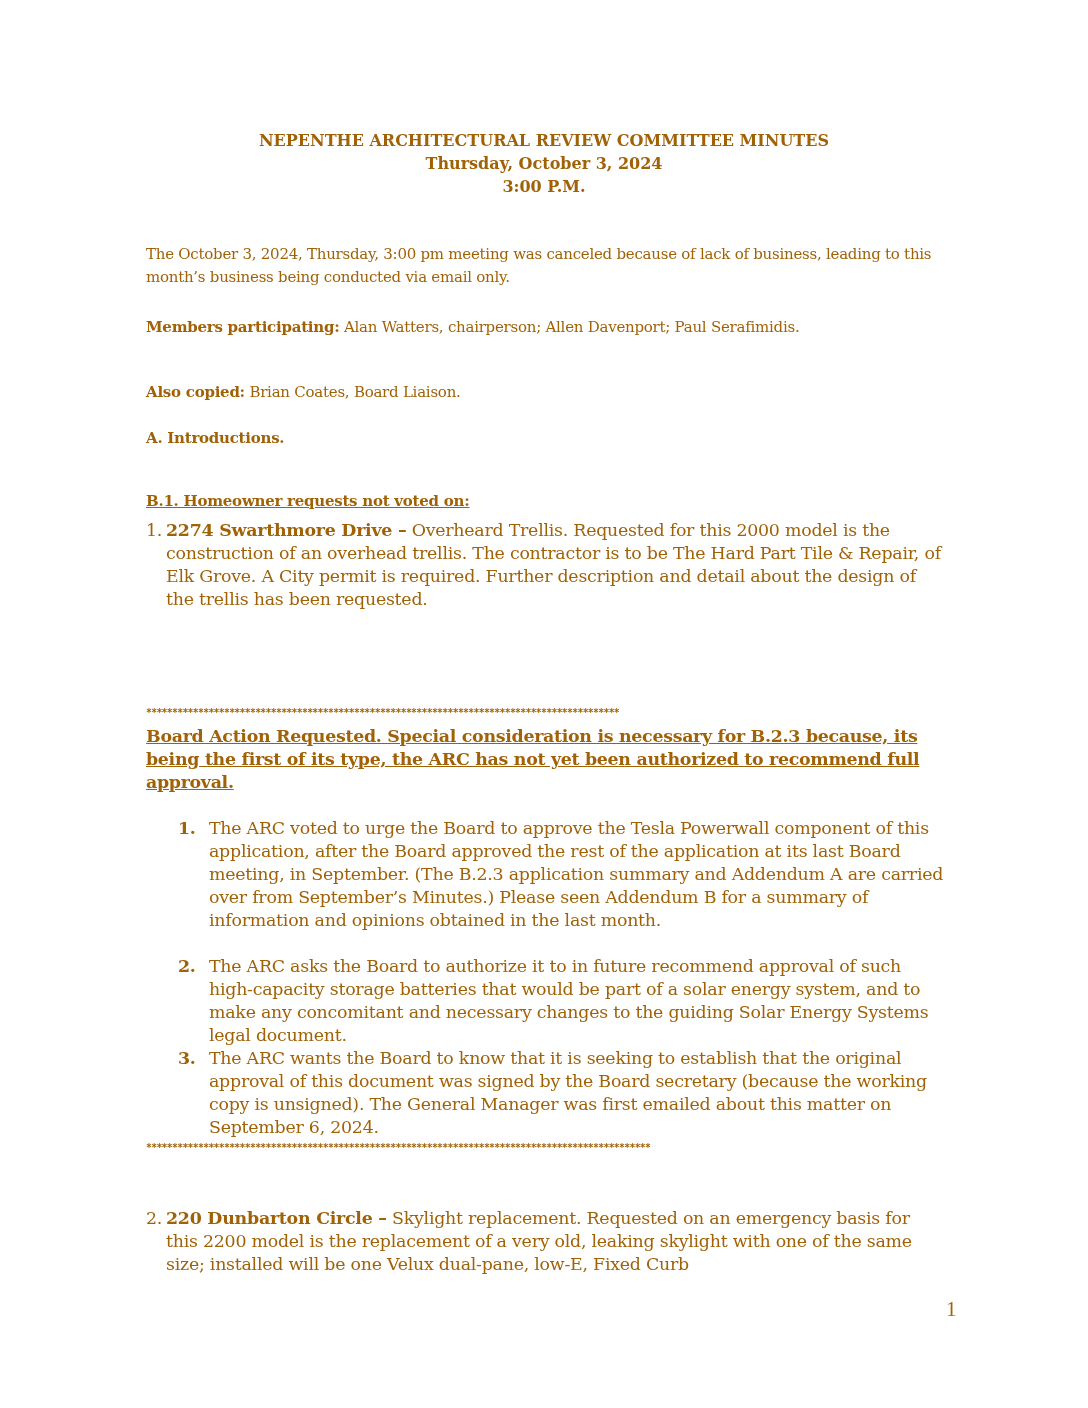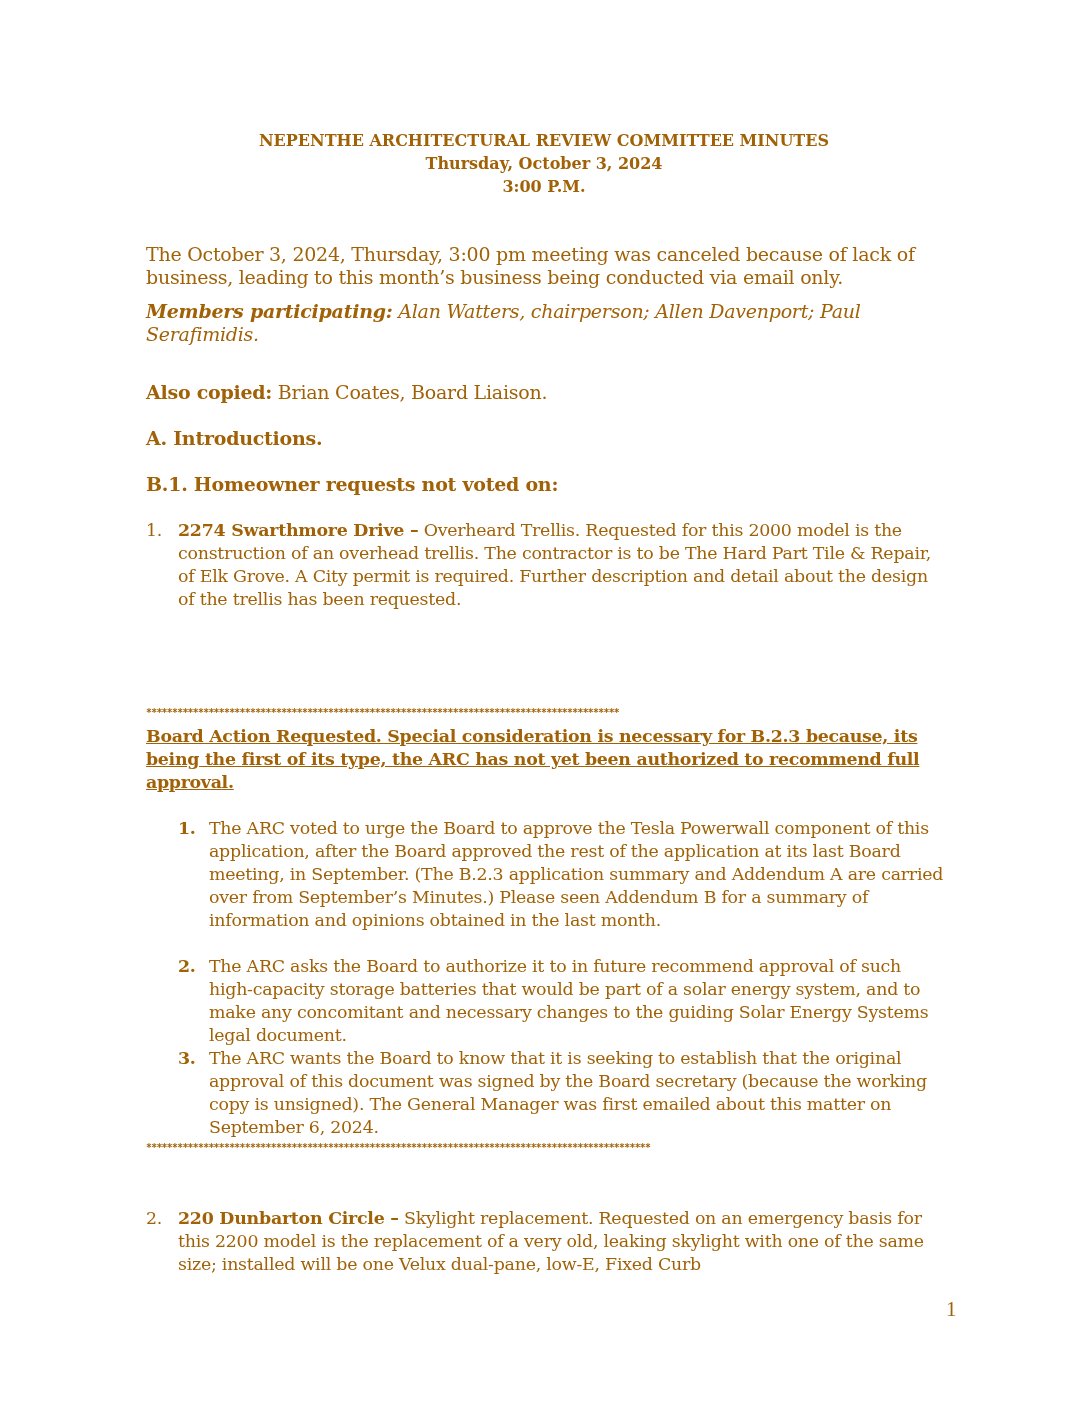--- a/index.html
+++ b/index.html
@@ -7,29 +7,29 @@
     .page {
       position: absolute; left: 0; top: 0; width: 1088px; height: 1408px;
       font-family: "DejaVu Serif", serif; color: #a16207;
     }
     .title-block {
       position: absolute; left: 0; top: 129px; width: 1088px; text-align: center;
       font-family: "DejaVu Serif", serif; font-weight: bold; font-size: 16px; line-height: 23px;
     }
     .para {
       position: absolute; left: 146px; width: 800px;
-      font-size: 19px; line-height: 23px; letter-spacing: -0.25px; margin: 0;
+      font-size: 15px; line-height: 23px; letter-spacing: -0.25px; margin: 0;
     }
     .para b { font-weight: bold; }
     .list-item {
       position: absolute; left: 146px; width: 800px;
       font-size: 17.4px; line-height: 23px; letter-spacing: -0.25px;
     }
     .list-item .num { position: absolute; left: 0; top: 0; }
-    .list-item .body { margin-left: 32px; }
+    .list-item .body { margin-left: 20px; }
     .sublist-item {
       position: absolute; left: 178px; width: 768px;
       font-size: 17.4px; line-height: 23px; letter-spacing: -0.25px;
     }
     .sublist-item .num { position: absolute; left: 0; top: 0; font-weight: bold; }
     .sublist-item .body { margin-left: 31px; }
     .stars {
       position: absolute; left: 146px; font-family: "DejaVu Sans Mono", monospace;
       font-size: 9.8px; font-weight: bold; letter-spacing: -0.7px; line-height: 12px; white-space: nowrap;
       overflow: hidden;
@@ -49,27 +49,27 @@
 <div class="page">
 
   <div class="title-block">
     <div>NEPENTHE ARCHITECTURAL REVIEW COMMITTEE MINUTES</div>
     <div>Thursday, October 3, 2024</div>
     <div>3:00 P.M.</div>
   </div>
 
   <p class="para" style="top:243px;">The October 3, 2024, Thursday, 3:00 pm meeting was canceled because of lack of business, leading to this month’s business being conducted via email only.</p>
 
-  <p class="para" style="top:300px;font-style:italic;"><b>Members participating:</b><span> Alan Watters, chairperson; Allen Davenport; Paul Serafimidis.</span></p>
+  <p class="para" style="top:316px;"><b>Members participating:</b><span> Alan Watters, chairperson; Allen Davenport; Paul Serafimidis.</span></p>
 
   <p class="para" style="top:427px; font-weight:bold;">A. Introductions.</p>
 
   <p class="para" style="top:381px;"><b>Also copied:</b><span> Brian Coates, Board Liaison.</span></p>
 
-  <p class="para" style="top:473px; font-weight:bold;">B.1. Homeowner requests not voted on:</p>
+  <p class="para" style="top:490px; font-weight:bold;text-decoration:underline;">B.1. Homeowner requests not voted on:</p>
 
   <div class="list-item" style="top:519px;">
     <span class="num">1.</span>
     <div class="body"><b>2274 Swarthmore Drive –</b><span> Overheard Trellis.  Requested for this 2000 model is the construction of an overhead trellis.  The contractor is to be The Hard Part Tile &amp; Repair, of Elk Grove.  A City permit is required.  Further description and detail about the design of the trellis has been requested.</span></div>
   </div>
 
 
   <div class="stars" style="top:707px; width:748px;">*******************************************************************************************</div>
 
   <div class="board-action" style="top:725px;">Board Action Requested.  Special consideration is necessary for B.2.3 because, its being the first of its type, the ARC has not yet been authorized to recommend full approval.</div>

